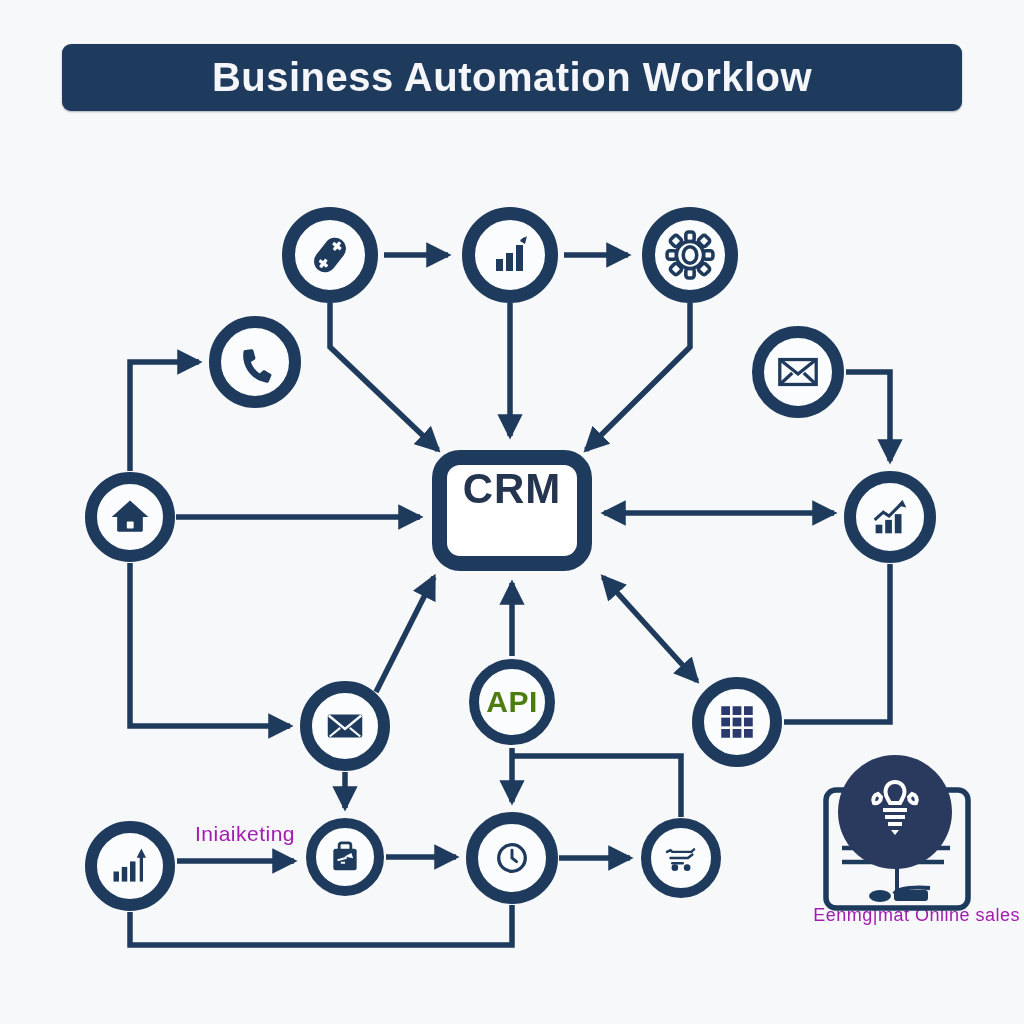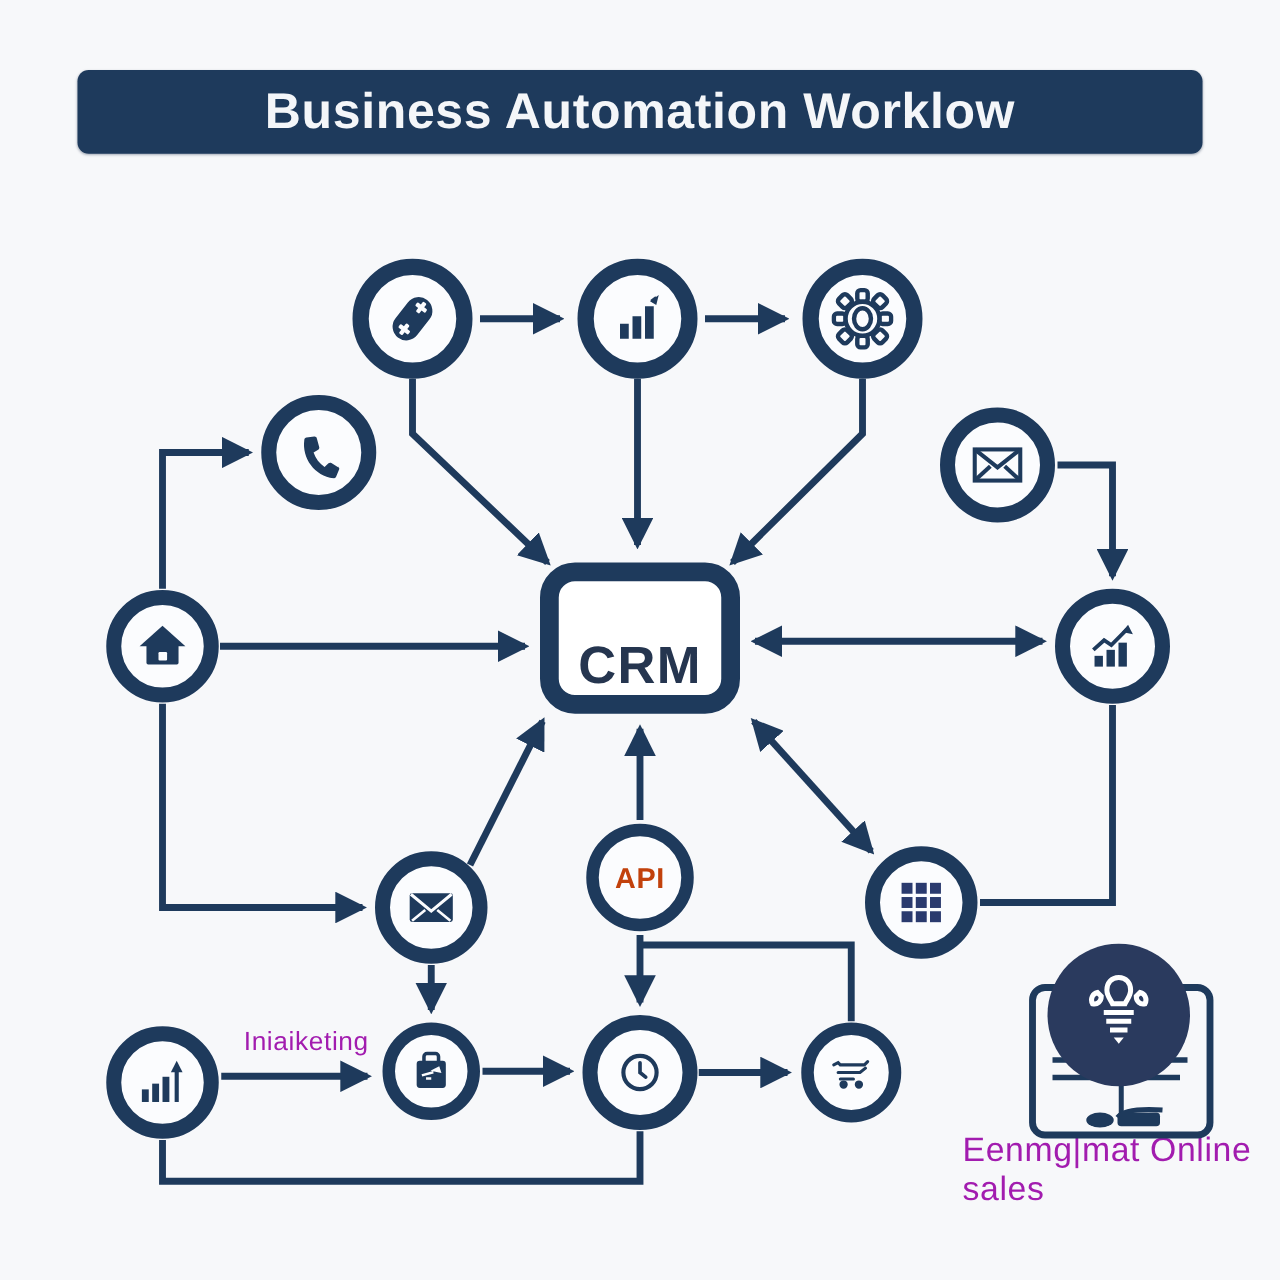--- a/index.html
+++ b/index.html
@@ -7,21 +7,21 @@
     width:1024px;height:1024px;
     background:#ffffff;
     font-family:"Liberation Sans", sans-serif;
     position:relative;overflow:hidden;
   }
   .canvas{
     position:absolute;inset:0;
     background:#f7f8fa;
   }
   .banner{
-    position:absolute;left:62px;top:56px;width:900px;height:67px;
+    position:absolute;left:62px;top:44px;width:900px;height:67px;
     background:#1e3a5c;
     border-radius:9px;
     display:flex;align-items:center;justify-content:center;
     box-shadow:0 1px 2px rgba(20,40,70,.35);
   }
   .banner h1{
     margin:0;color:#f4f6f9;font-size:40px;font-weight:bold;
     letter-spacing:.5px;
   }
   svg.wires{position:absolute;left:0;top:0;width:1024px;height:1024px;}
@@ -29,29 +29,29 @@
     position:absolute;box-sizing:border-box;border-radius:50%;
     background:#fbfcfe;border:12px solid #1e3a5c;
     display:flex;align-items:center;justify-content:center;
   }
   .node.big{border-width:13px;}
   .node.thin{border-width:10px;}
   .node svg{display:block;}
   .crm-box{
     position:absolute;left:432px;top:450px;width:160px;height:121px;
     box-sizing:border-box;border:15px solid #1e3a5c;border-radius:28px;
-    background:#ffffff;display:flex;align-items:flex-end;justify-content:center;
+    background:#ffffff;display:flex;align-items:flex-start;justify-content:center;
   }
   .crm-box span{font-size:42px;font-weight:bold;color:#25354f;letter-spacing:1px;}
-  .api-text{font-size:23px;font-weight:bold;color:#c2410c;letter-spacing:.5px;}
+  .api-text{font-size:30px;font-weight:bold;color:#4d7c0f;letter-spacing:.5px;}
   .float-label{
     position:absolute;color:#a21caf;font-size:21px;letter-spacing:.5px;
   }
   .label-marketing{left:180px;top:822px;width:130px;text-align:center;}
-  .label-caption{left:770px;top:905px;width:250px;text-align:left;font-size:27px;}
+  .label-caption{left:770px;top:905px;width:250px;text-align:right;font-size:18px;}
   .bulb-badge{
     position:absolute;left:838px;top:755px;width:114px;height:114px;border-radius:50%;
     background:#2a3a5e;display:flex;align-items:center;justify-content:center;z-index:3;
   }
   .tablet{position:absolute;left:822px;top:786px;z-index:2;}
 </style>
 </head>
 <body>
 
 <div class="canvas">

